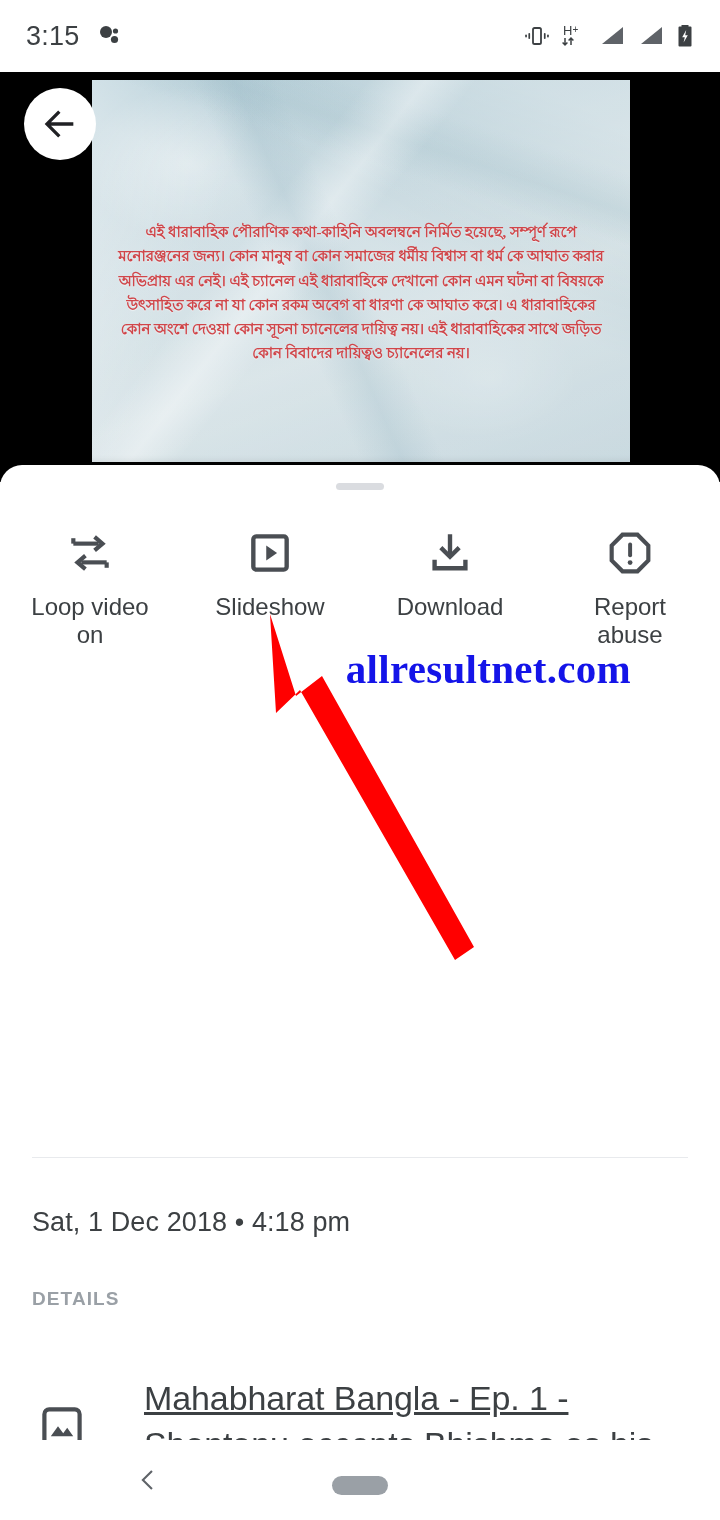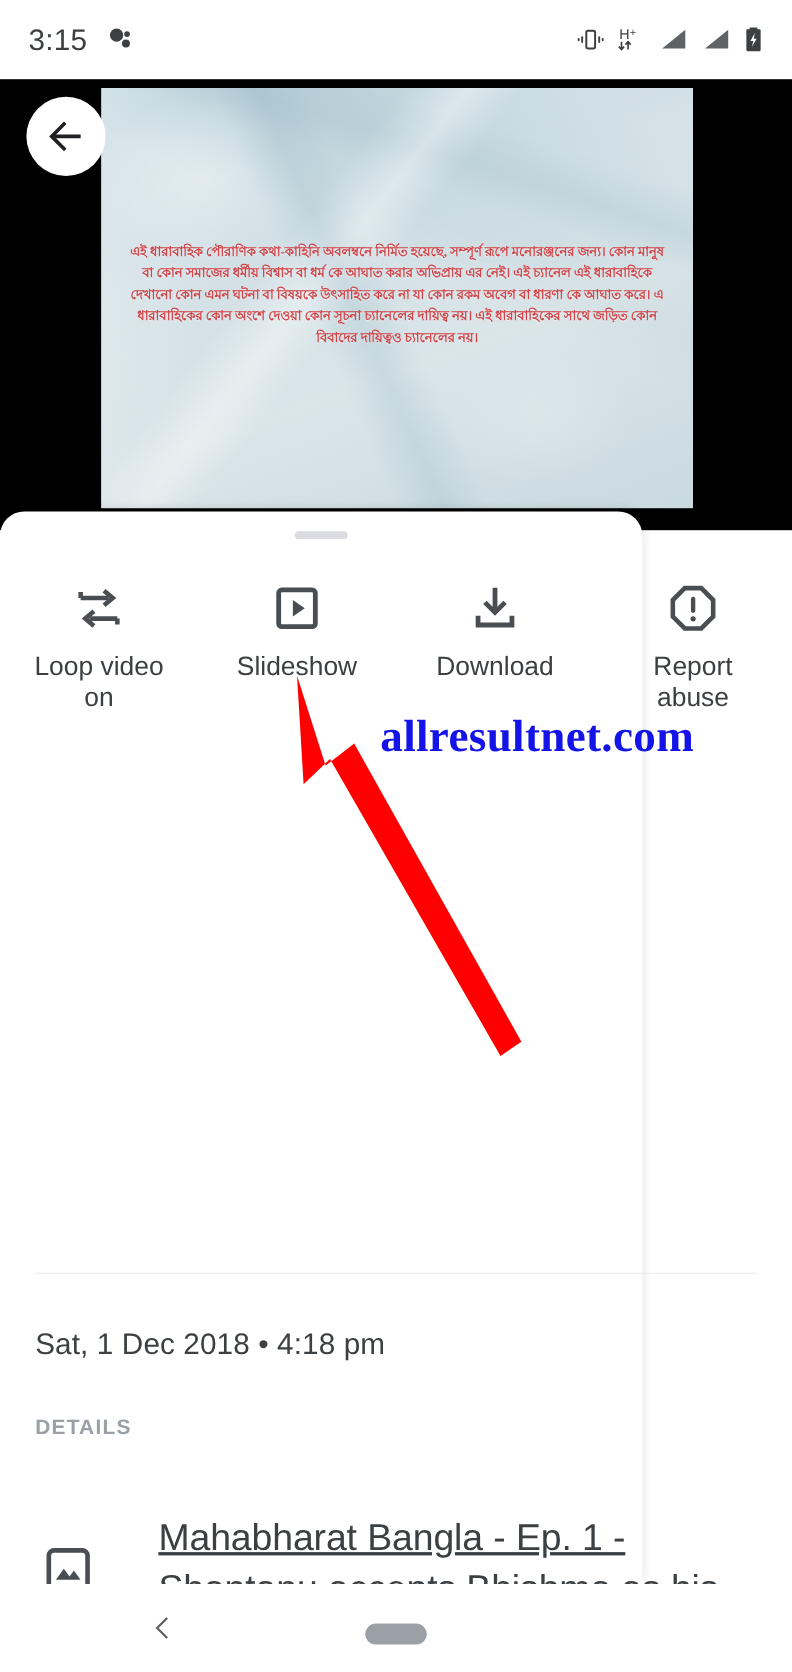--- a/index.html
+++ b/index.html
@@ -89,21 +89,21 @@
   }
   .video-disclaimer {
     position: absolute;
     left: 22px;
     right: 22px;
     top: 140px;
     text-align: center;
     color: #d0464a;
     font-family: "Liberation Serif", serif;
     font-weight: bold;
-    font-size: 12px;
+    font-size: 15px;
     line-height: 1.62;
     letter-spacing: -0.1px;
     text-shadow: 0 1px 1px rgba(255,255,255,0.55);
     z-index: 2;
   }
 
   .back-button {
     position: absolute;
     left: 24px;
     top: 88px;
@@ -115,21 +115,21 @@
     align-items: center;
     justify-content: center;
     z-index: 5;
   }
 
   
   .sheet {
     position: absolute;
     left: 0;
     top: 465px;
-    width: 584px;
+    width: 720px;
     height: 975px;
     background: #ffffff;
     border-top-left-radius: 22px;
     border-top-right-radius: 22px;
     box-shadow: 0 -2px 10px rgba(0,0,0,0.12);
     z-index: 6;
   }
   .drag-handle {
     position: absolute;
     left: 50%;

